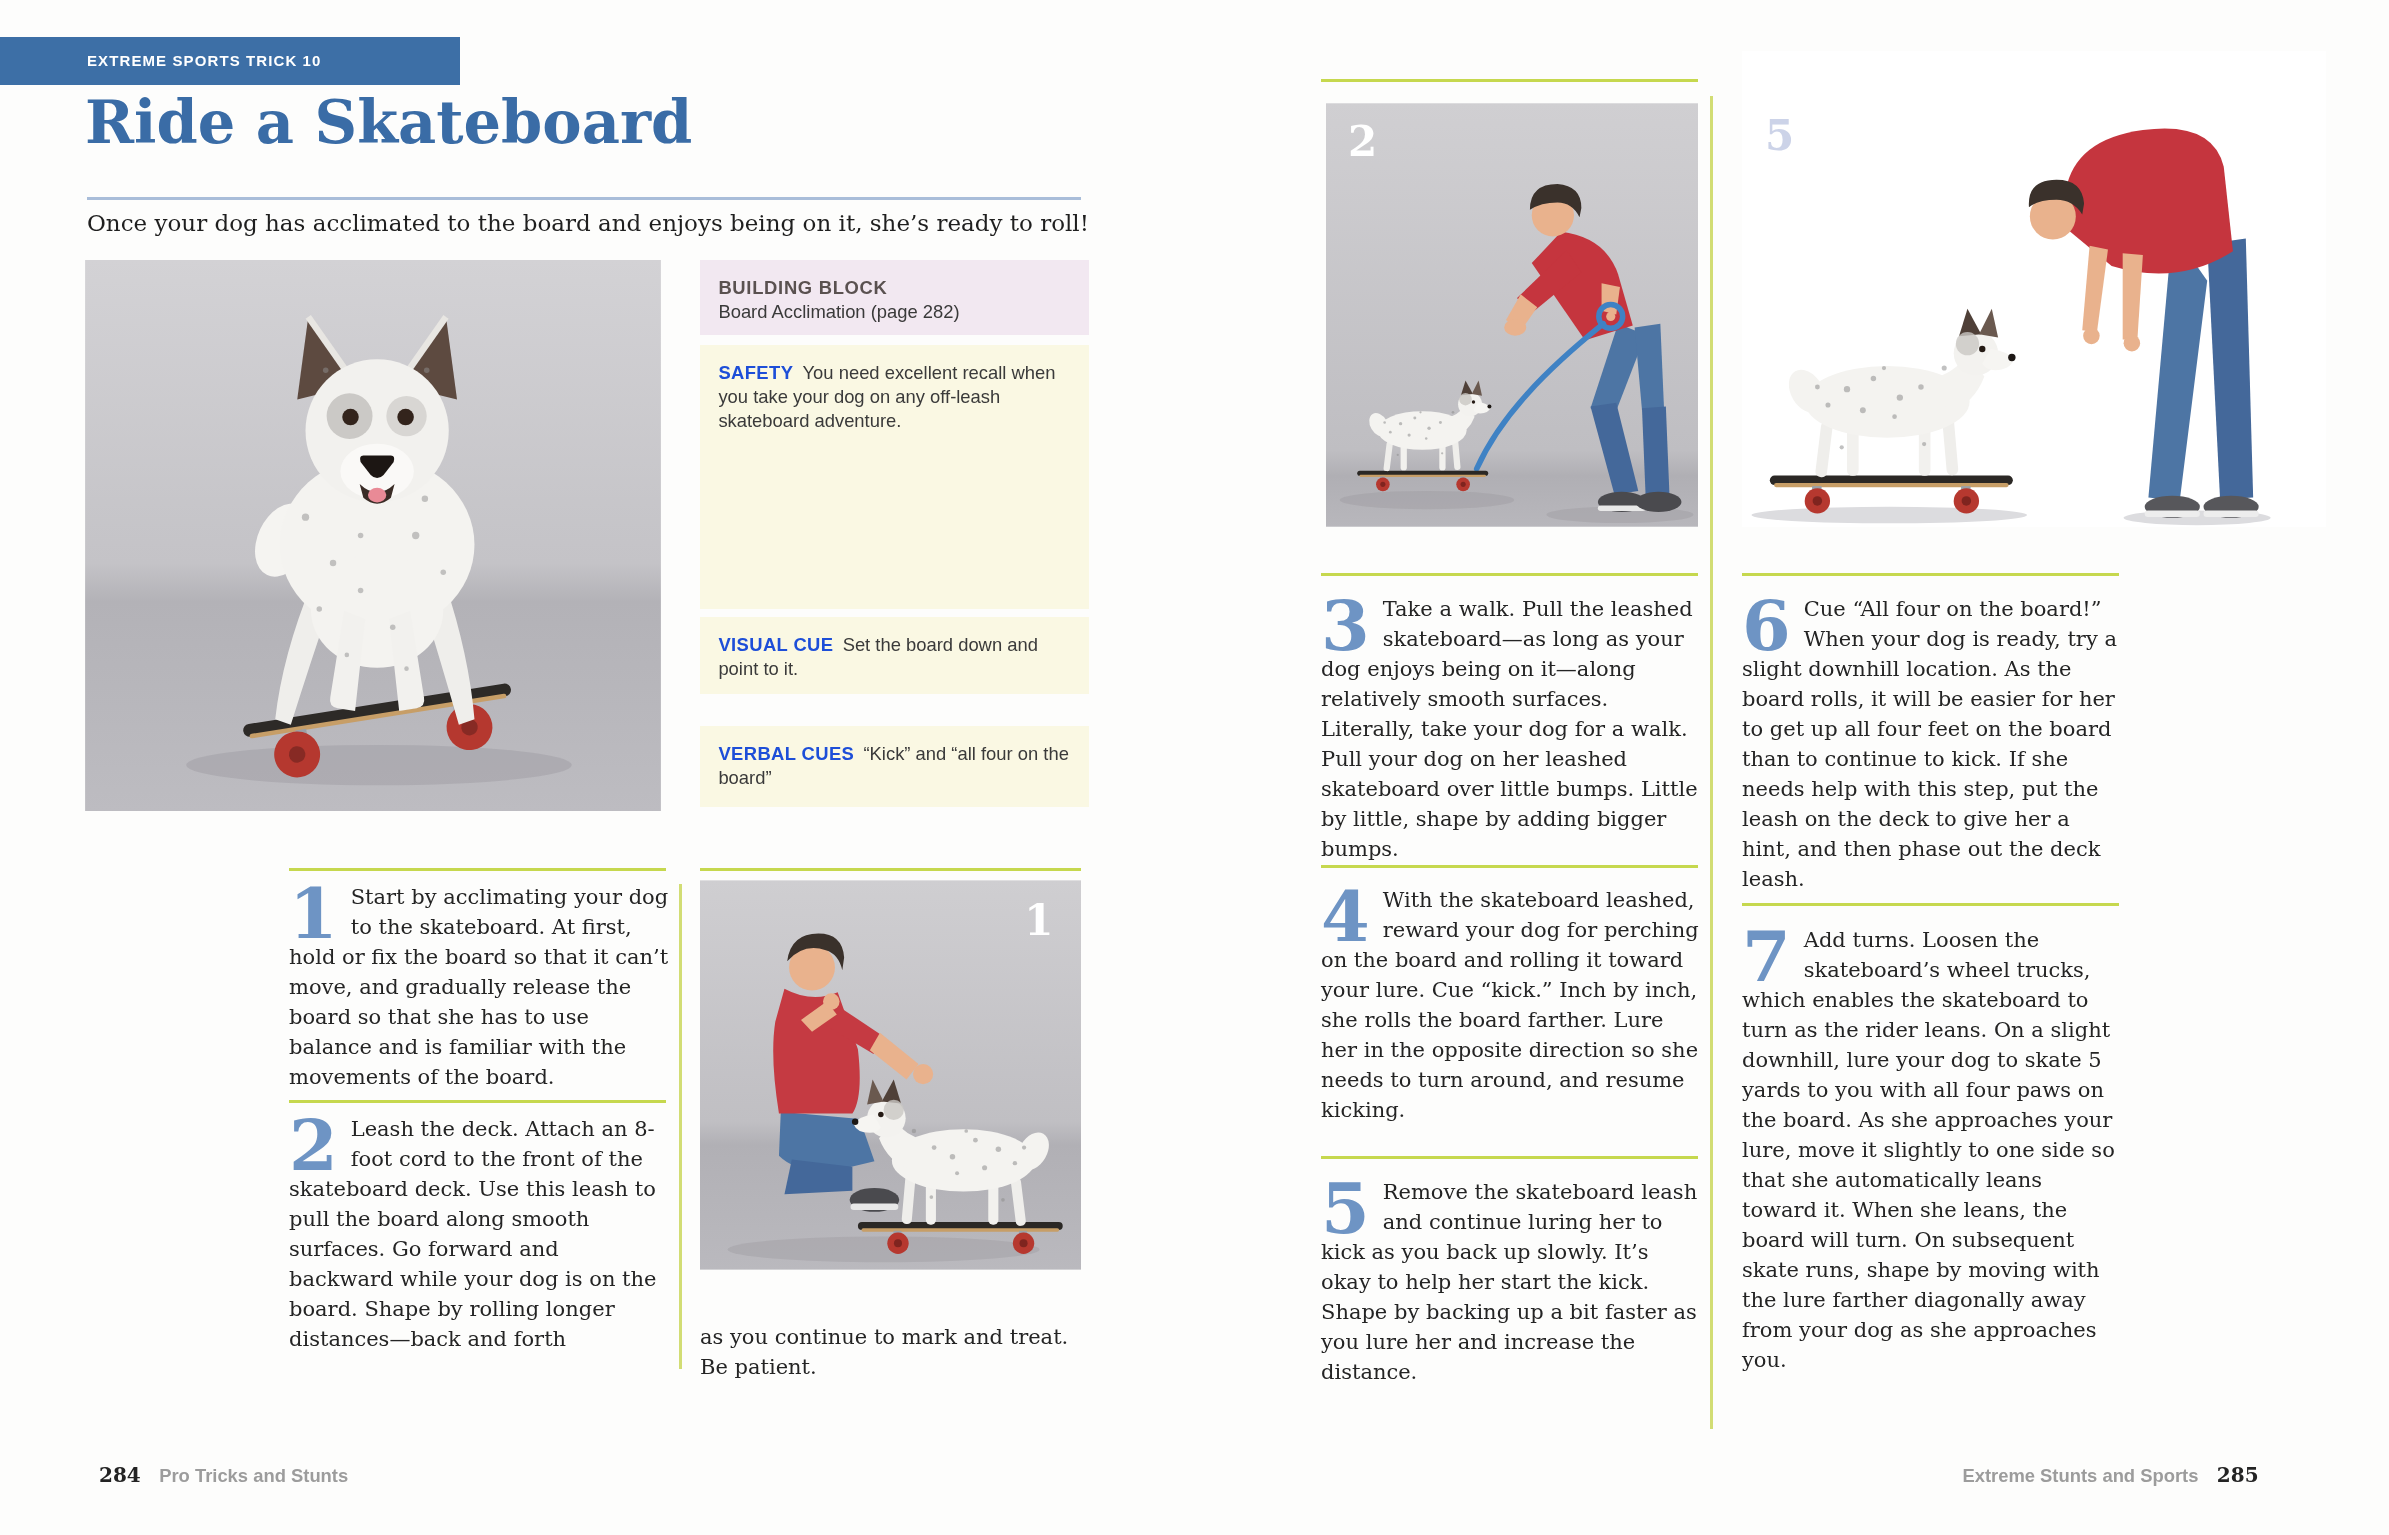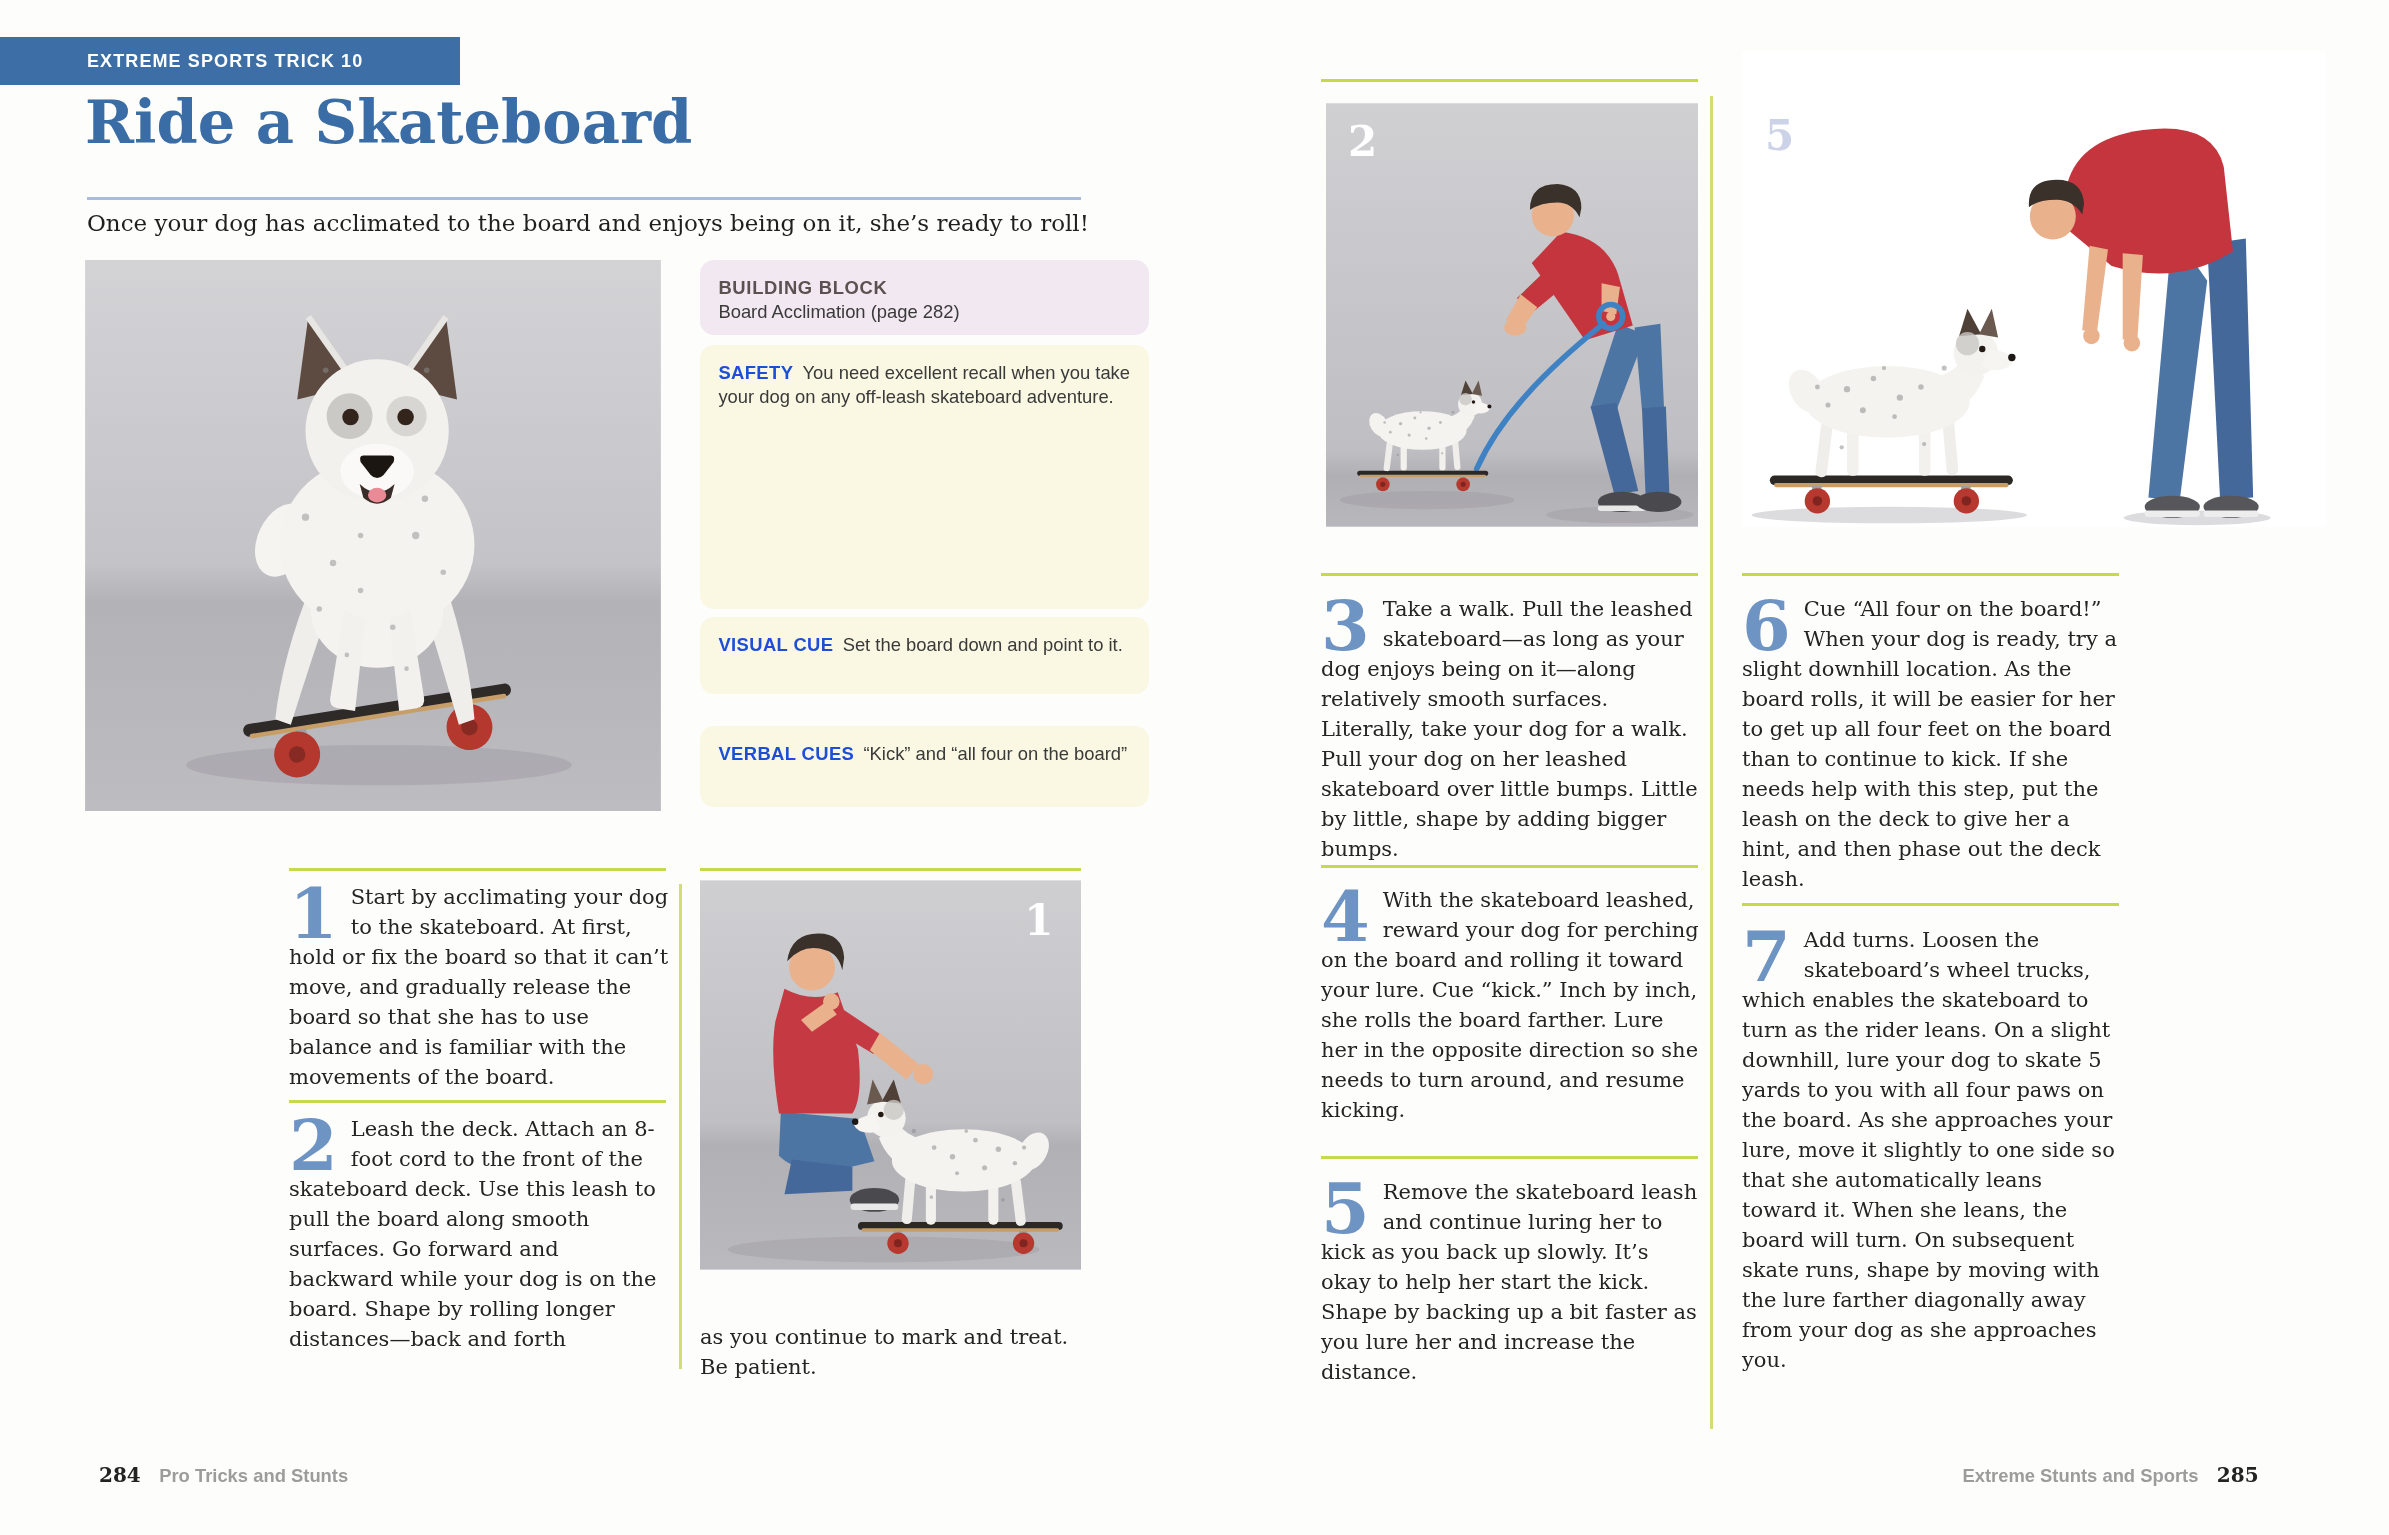--- a/index.html
+++ b/index.html
@@ -2,36 +2,36 @@
 <html style="font-size:14.7px"><head>
 <meta charset="utf-8">
 <style>
   html,body{margin:0;padding:0;background:#ffffff;}
   #spread{position:relative;width:2389px;height:1536px;background:#fdfdfc;overflow:hidden;
           font-family:"DejaVu Serif", serif;color:#242424;}
 
   
   .banner{position:absolute;left:0;top:37px;width:460px;height:48px;background:#3d6fa6;}
   .banner span{display:block;padding-left:87px;line-height:48px;color:#ffffff;
-      font-family:"Liberation Sans", sans-serif;font-weight:bold;font-size:18px;letter-spacing:1.1px;}
+      font-family:"Liberation Sans", sans-serif;font-weight:bold;font-size:15px;letter-spacing:1.1px;}
   .title{position:absolute;left:85px;top:88px;font-size:59px;font-weight:600;color:#3a6ca6;
       font-family:"DejaVu Serif", serif;}
   .title-rule{position:absolute;left:87px;top:197px;width:994px;height:2.8px;background:#a9bdd9;}
   .intro{position:absolute;left:87px;top:210px;width:1020px;font-size:23px;color:#1f1f1f;}
 
   
   .photo{position:absolute;overflow:hidden;}
   .photo svg{display:block;width:100%;height:100%;}
   .photo-label{position:absolute;font-family:"DejaVu Serif", serif;font-weight:bold;font-size:42px;
       color:#ffffff;line-height:1;}
   .photo-label.pale{color:#ccd3e8;}
 
   
-  .box{position:absolute;left:700px;width:449px;box-sizing:border-box;padding:15.6px 18.4px;
-      font-family:"Liberation Sans", sans-serif;font-size:18.4px;line-height:24px;color:#3a3a3a;border-radius:14px;}
+  .box{position:absolute;left:700px;width:389px;box-sizing:border-box;padding:15.6px 18.4px;
+      font-family:"Liberation Sans", sans-serif;font-size:18.4px;line-height:24px;color:#3a3a3a;}
   .box p{margin:0 0 11px 0;}
   .box p:last-child{margin-bottom:0;}
   .box.lavender{background:#f2e8f1;}
   .box.cream{background:#faf8e3;}
   .bb-head{font-weight:bold;color:#5a5150;letter-spacing:0.7px;}
   .cue{font-weight:bold;color:#1d4ed8;letter-spacing:0.4px;margin-right:9.2px;}
 
   
   .hrule{position:absolute;height:2.8px;background:#c6d84e;}
   .vrule{position:absolute;width:2.8px;background:#d2dd74;}

